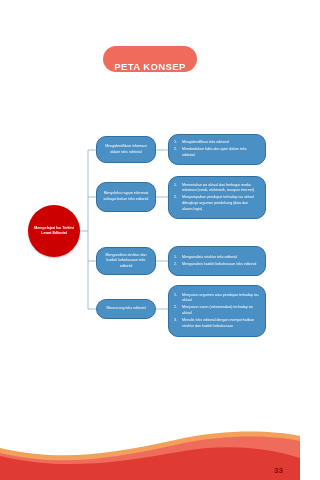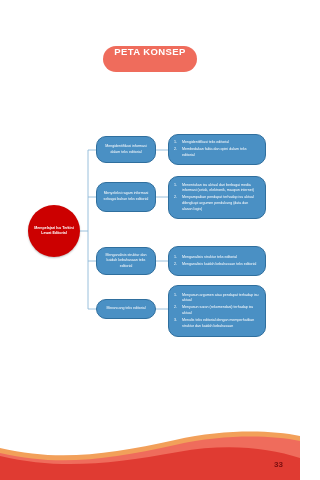--- a/index.html
+++ b/index.html
@@ -10,21 +10,21 @@
     overflow:hidden;
   }
   .page { position:relative; width:300px; height:480px; background:#fff; }
 
   
   .title-pill {
     position:absolute; left:103px; top:46px;
     width:94px; height:26px;
     background:#ef6c5c;
     border-radius:13px;
-    display:flex; align-items:flex-start; justify-content:center;
+    display:flex; align-items:flex-end; justify-content:center;
   }
   .title-pill span {
     color:#ffffff; font-size:9.5px; font-weight:bold;
     letter-spacing:0.4px; white-space:nowrap;
   }
 
   
   .diagram { position:absolute; left:0; top:0; width:300px; height:430px; }
   .diagram svg { position:absolute; left:0; top:0; }
 
@@ -78,21 +78,21 @@
   .detail-box ol li:last-child { margin-bottom:0; }
   .detail-box ol li::before {
     content:counter(li) ".";
     position:absolute; left:0; top:0;
   }
 
   
   .footer { position:absolute; left:0; bottom:0; width:300px; height:60px; }
   .footer svg { display:block; }
   .page-number {
-    position:absolute; right:17px; bottom:11px;
+    position:absolute; right:17px; bottom:5px;
     color:#7a0f0f; font-size:8px; font-weight:bold;
   }
 </style>
 </head>
 <body>
 
 <div class="page">
 
   <div class="title-pill">
     <span>PETA KONSEP</span>

